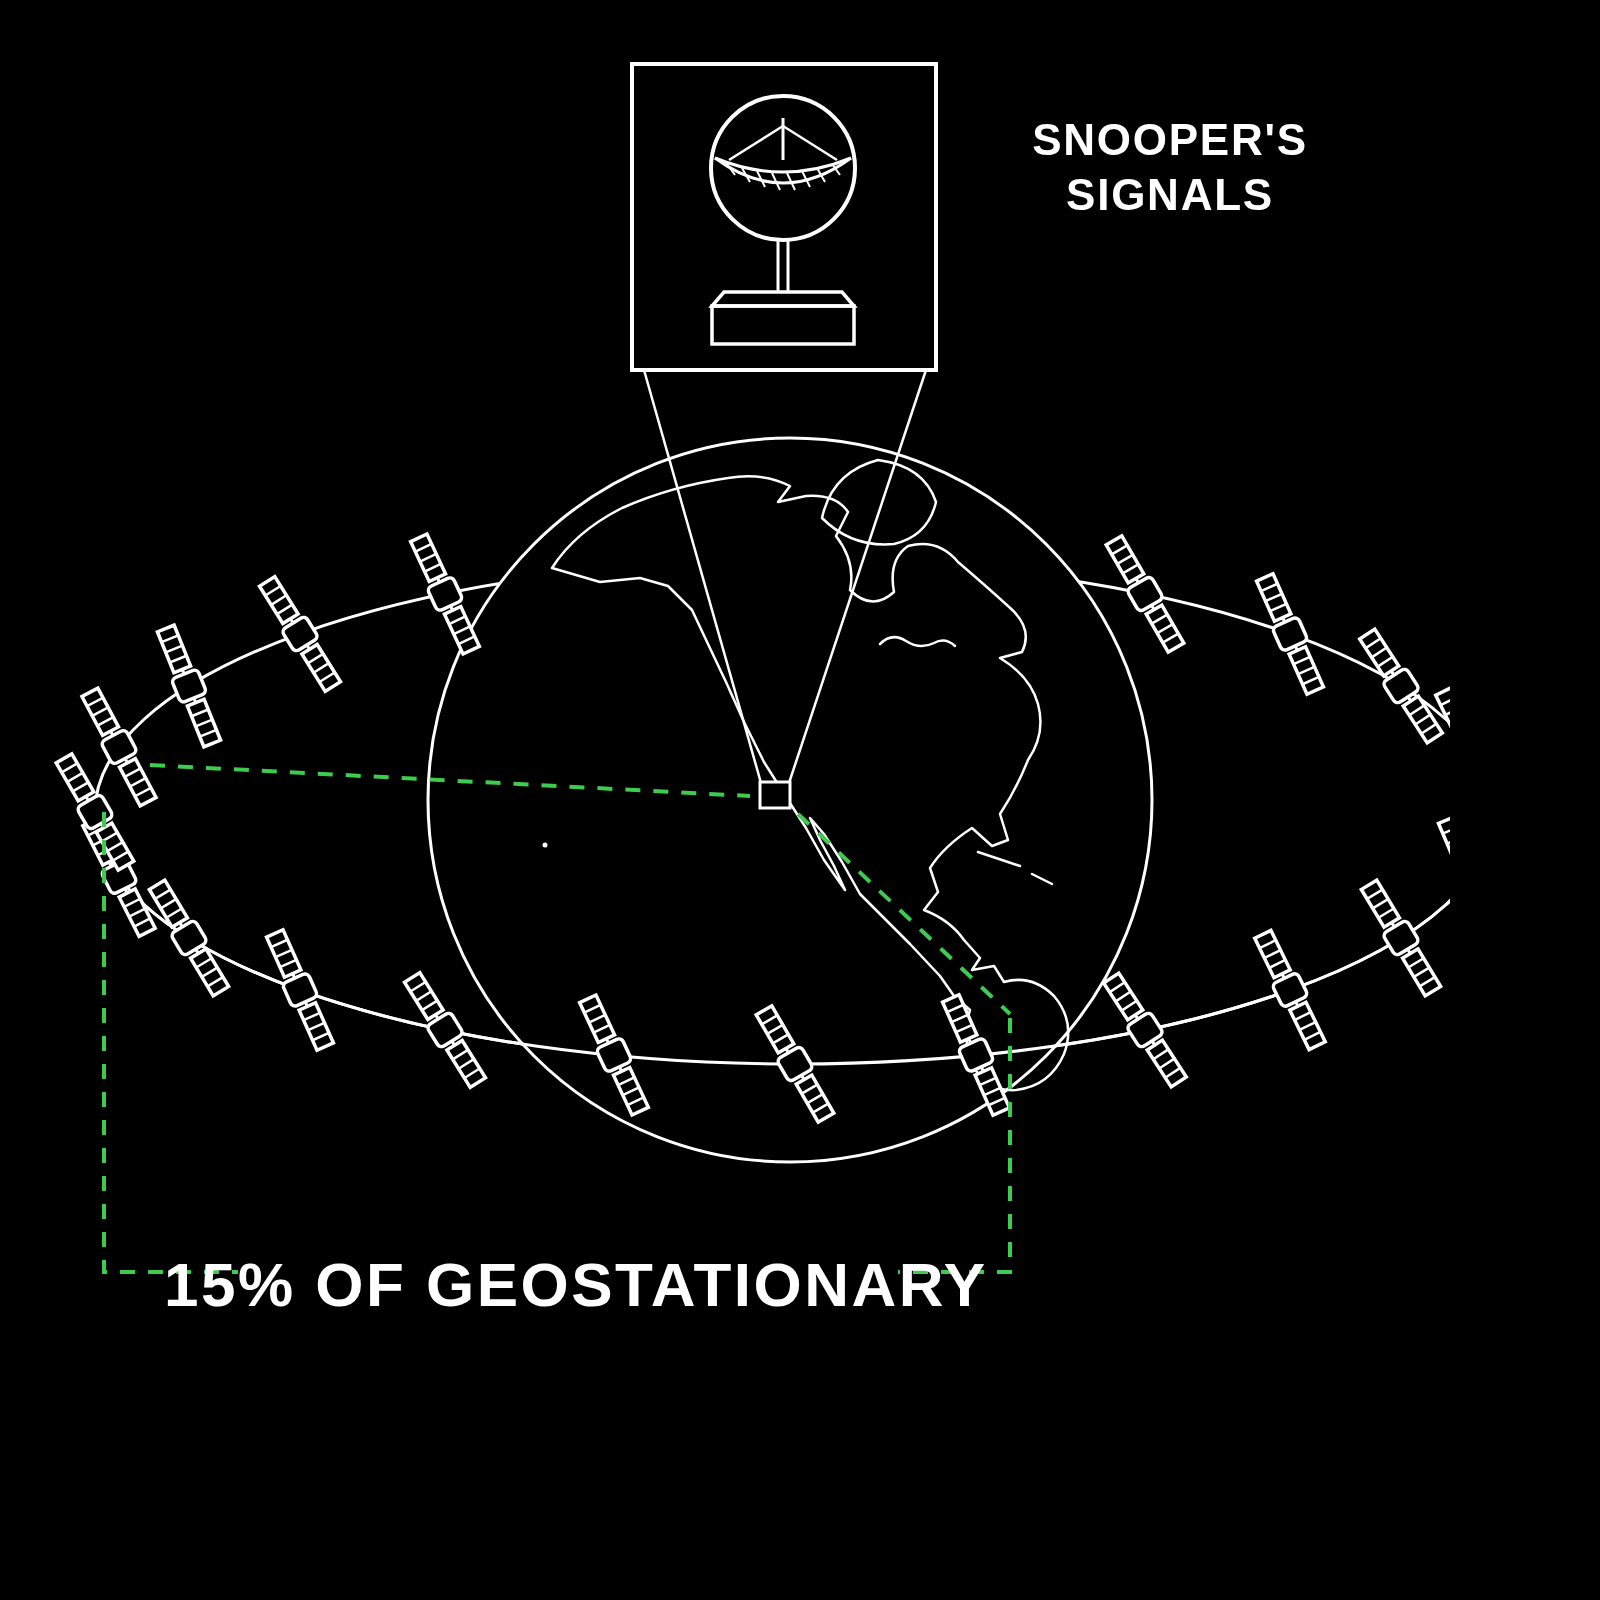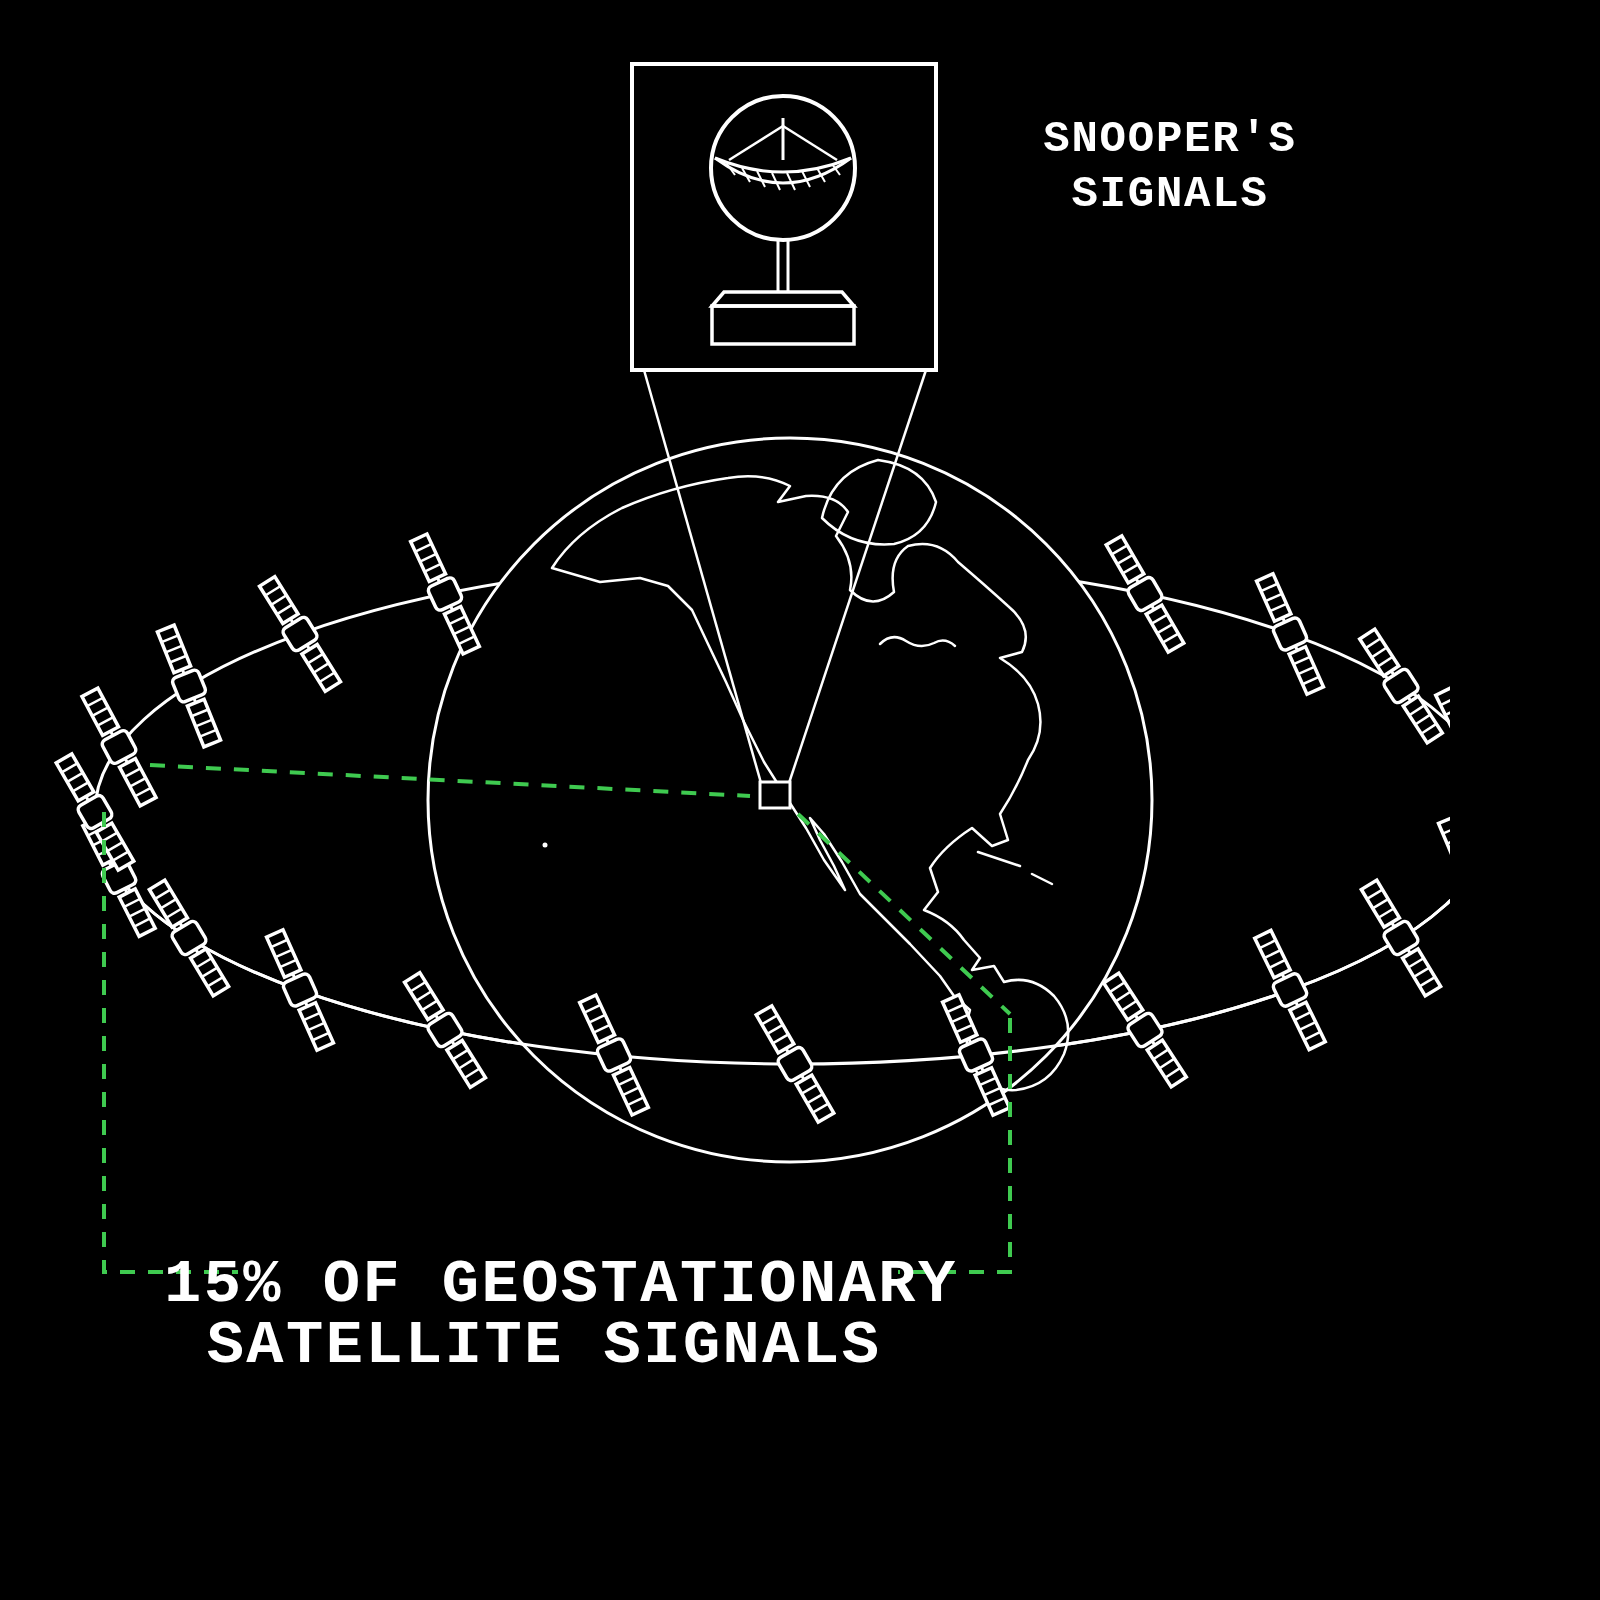--- a/index.html
+++ b/index.html
@@ -1,21 +1,21 @@
 <!DOCTYPE html>
 <html><head>
 <meta charset="utf-8">
 <style>
   html,body{margin:0;padding:0;background:#000;}
   .stage{
     position:relative;
     width:1450px;height:1600px;
     background:#000;
     overflow:hidden;
-    font-family:Liberation Mono, monospace;
+    font-family:Liberation Sans, sans-serif;
   }
   svg{position:absolute;top:0;left:0;}
   .label{
     position:absolute;
     color:#ffffff;
     font-weight:bold;
     text-align:center;
     letter-spacing:0.04em;
     white-space:nowrap;
   }
@@ -185,16 +185,15 @@
     </g>
   </svg>
 
   <div class="label receiver-label">
     <div>SNOOPER'S</div>
     <div>SIGNALS</div>
   </div>
 
   <div class="label coverage-label">
     <div>15% OF GEOSTATIONARY</div>
-    <div>SATELLITE SIGNALS</div>
   </div>
 
 </div>
 
 </body></html>

